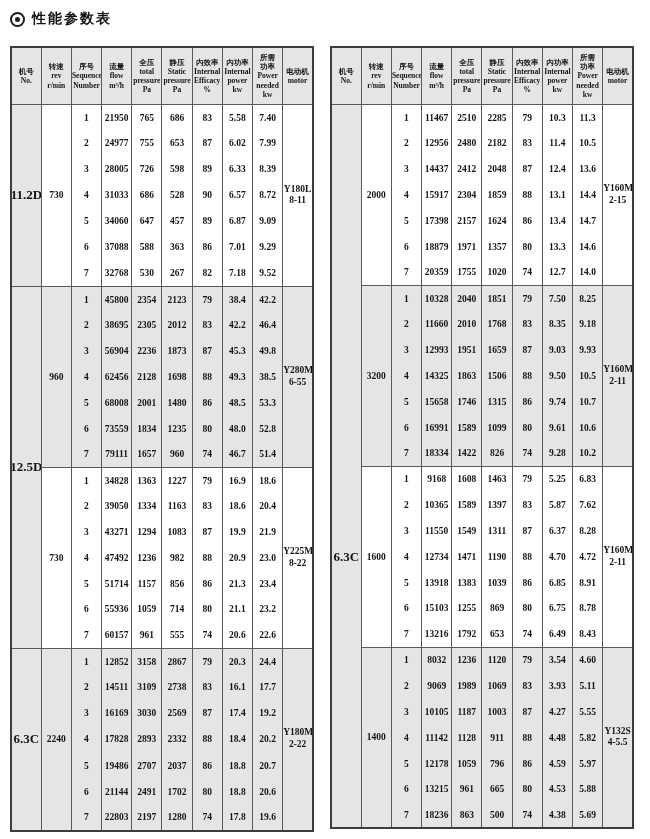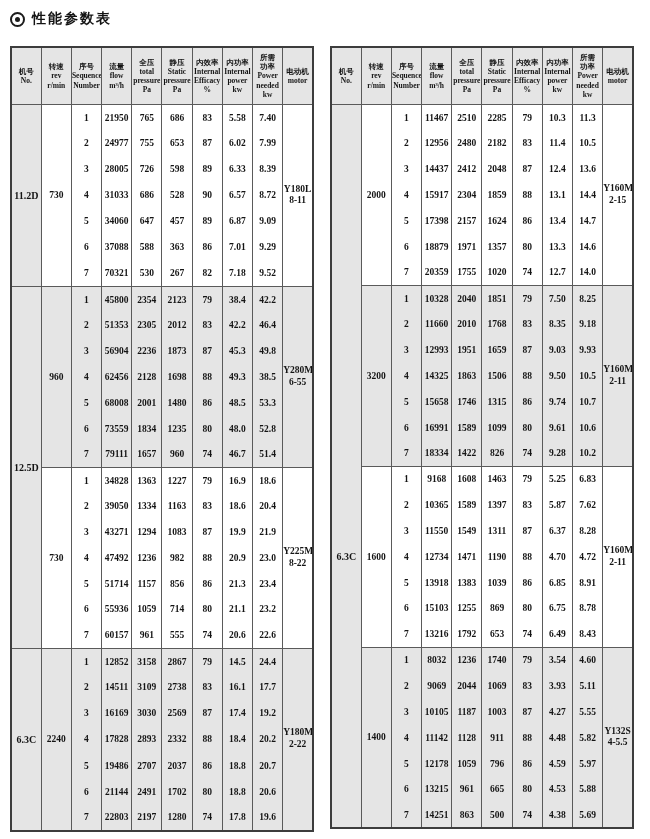--- a/index.html
+++ b/index.html
@@ -34,21 +34,21 @@
   table.bank thead th{
     height:56px;background:var(--shade);
     font-size:7.5px;line-height:1.22;white-space:pre-line;
     border-bottom:1.5px solid var(--border-inner);
   }
   table.bank tbody td{font-size:9.5px;}
   table.bank tbody tr{height:25.85px;}
   tr.gstart > td{border-top:1.5px solid var(--border-inner);}
   td.shade{background:var(--shade);}
   td.nocell{background:var(--shade);vertical-align:top;}
-  .nolabel{display:flex;align-items:center;justify-content:center;font-size:10px;}
+  .nolabel{display:flex;align-items:center;justify-content:center;font-size:13px;}
   td.motor{font-size:7.5px;line-height:1.25;white-space:pre-line;}
   td.seq{font-size:9px;}
 </style>
 </head>
 <body>
 
 <div class="title-row">
   <span class="bullseye"></span>
   <span class="title-zh">性能参数表</span>
 </div>
@@ -150,21 +150,21 @@
             <td class="seq">6</td>
             <td>37088</td>
             <td>588</td>
             <td>363</td>
             <td>86</td>
             <td>7.01</td>
             <td>9.29</td>
           </tr>
           <tr>
             <td class="seq">7</td>
-            <td>70321</td>
+            <td>32768</td>
             <td>530</td>
             <td>267</td>
             <td>82</td>
             <td>7.18</td>
             <td>9.52</td>
           </tr>
           <tr class="gstart">
             <td class="nocell" rowspan="14">
               <div class="nolabel" style="height: 180.95px; margin-top: 0px;">12.5D</div>
             </td>
@@ -174,21 +174,21 @@
             <td class="shade">2354</td>
             <td class="shade">2123</td>
             <td class="shade">79</td>
             <td class="shade">38.4</td>
             <td class="shade">42.2</td>
             <td class="motor shade" rowspan="7">Y280M
 6-55</td>
           </tr>
           <tr>
             <td class="seq shade">2</td>
-            <td class="shade">51353</td>
+            <td class="shade">38695</td>
             <td class="shade">2305</td>
             <td class="shade">2012</td>
             <td class="shade">83</td>
             <td class="shade">42.2</td>
             <td class="shade">46.4</td>
           </tr>
           <tr>
             <td class="seq shade">3</td>
             <td class="shade">56904</td>
             <td class="shade">2236</td>
@@ -302,21 +302,21 @@
           <tr class="gstart">
             <td class="nocell" rowspan="7">
               <div class="nolabel" style="height: 180.95px; margin-top: 0px;">6.3C</div>
             </td>
             <td class="shade" rowspan="7">2240</td>
             <td class="seq shade">1</td>
             <td class="shade">12852</td>
             <td class="shade">3158</td>
             <td class="shade">2867</td>
             <td class="shade">79</td>
-            <td class="shade">14.5</td>
+            <td class="shade">20.3</td>
             <td class="shade">24.4</td>
             <td class="motor shade" rowspan="7">Y180M
 2-22</td>
           </tr>
           <tr>
             <td class="seq shade">2</td>
             <td class="shade">14511</td>
             <td class="shade">3109</td>
             <td class="shade">2738</td>
             <td class="shade">83</td>
@@ -611,31 +611,31 @@
             <td>653</td>
             <td>74</td>
             <td>6.49</td>
             <td>8.43</td>
           </tr>
           <tr class="gstart">
             <td class="shade" rowspan="7">1400</td>
             <td class="seq shade">1</td>
             <td class="shade">8032</td>
             <td class="shade">1236</td>
-            <td class="shade">1740</td>
+            <td class="shade">1120</td>
             <td class="shade">79</td>
             <td class="shade">3.54</td>
             <td class="shade">4.60</td>
             <td class="motor shade" rowspan="7">Y132S
 4-5.5</td>
           </tr>
           <tr>
             <td class="seq shade">2</td>
             <td class="shade">9069</td>
-            <td class="shade">2044</td>
+            <td class="shade">1989</td>
             <td class="shade">1069</td>
             <td class="shade">83</td>
             <td class="shade">3.93</td>
             <td class="shade">5.11</td>
           </tr>
           <tr>
             <td class="seq shade">3</td>
             <td class="shade">10105</td>
             <td class="shade">1187</td>
             <td class="shade">1003</td>
@@ -665,21 +665,21 @@
             <td class="seq shade">6</td>
             <td class="shade">13215</td>
             <td class="shade">961</td>
             <td class="shade">665</td>
             <td class="shade">80</td>
             <td class="shade">4.53</td>
             <td class="shade">5.88</td>
           </tr>
           <tr>
             <td class="seq shade">7</td>
-            <td class="shade">14251</td>
+            <td class="shade">18236</td>
             <td class="shade">863</td>
             <td class="shade">500</td>
             <td class="shade">74</td>
             <td class="shade">4.38</td>
             <td class="shade">5.69</td>
           </tr>
         </tbody>
       </table>
     </div>
 </div>

